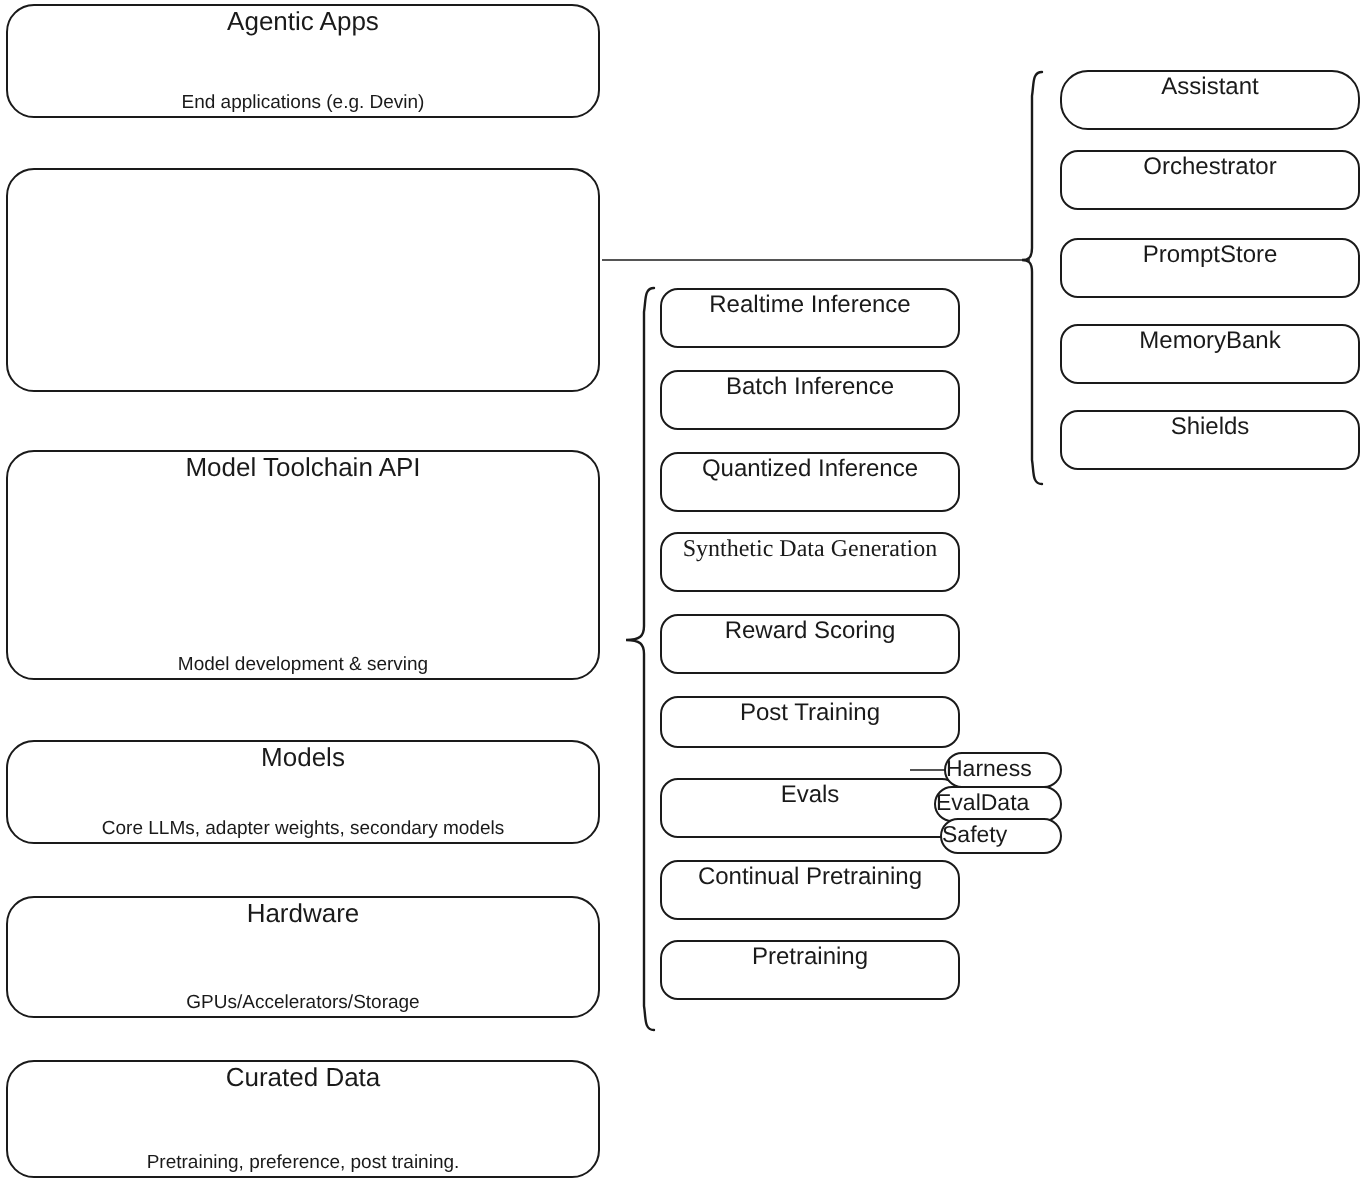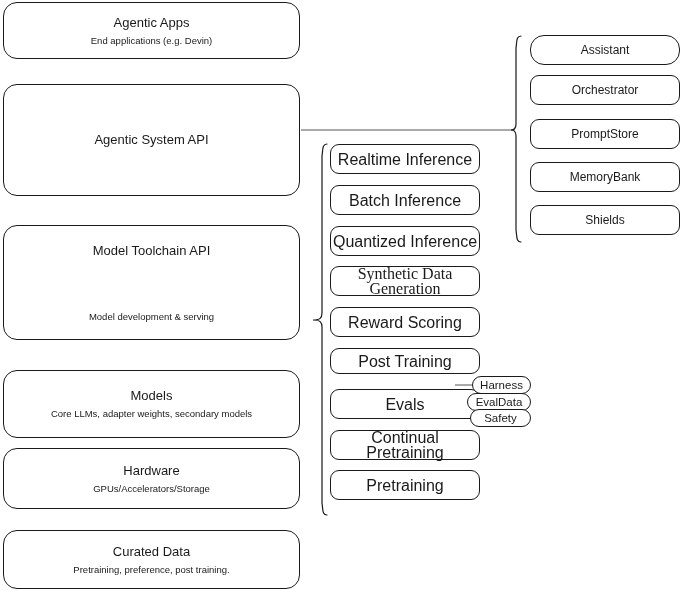--- a/index.html
+++ b/index.html
@@ -38,21 +38,21 @@
     color: #1a1a1a;
   }
   .layer-sub {
     font-size: 9.5px;
     line-height: 13px;
     color: #1a1a1a;
     margin-top: 3px;
   }
   .cap-box {
     border-radius: 9px;
-    font-size: 16px;
+    font-size: 12px;
     line-height: 15px;
     color: #1a1a1a;
   }
   .comp-box {
     border-radius: 9px;
     font-size: 12px;
     line-height: 15px;
     color: #1a1a1a;
   }
   .pill {
@@ -71,21 +71,21 @@
   }
   .connector-svg {
     position: absolute;
     left: 0;
     top: 0;
     width: 682px;
     height: 591px;
     pointer-events: none;
     z-index: 1;
   }
-  .node, .pill { z-index: 2; }
+  .node, .pill { z-index: 2; justify-content: space-between; }
 </style>
 </head>
 <body>
 
 <div id="canvas">
 
   <svg class="connector-svg" viewBox="0 0 682 591" xmlns="http://www.w3.org/2000/svg">
 
     <path d="M 301 130 L 515 130" stroke="#555555" stroke-width="1" fill="none"></path>
 
@@ -98,29 +98,28 @@
     <path d="M 455 385 L 490 385" stroke="#555555" stroke-width="1" fill="none"></path>
     <path d="M 455 418 L 490 418" stroke="#555555" stroke-width="1" fill="none"></path>
   </svg>
 
   <div class="node layer-box" style="left:3px; top:2px; width:297px; height:57px;">
     <div class="layer-title">Agentic Apps</div>
     <div class="layer-sub">End applications (e.g. Devin)</div>
   </div>
 
   <div class="node layer-box" style="left:3px; top:84px; width:297px; height:112px;">
-    <div class="layer-title">Agentic System API</div>
   </div>
 
   <div class="node layer-box" style="left:3px; top:225px; width:297px; height:115px;gap:48px;">
     <div class="layer-title">Model Toolchain API</div>
     <div class="layer-sub">Model development &amp; serving</div>
   </div>
 
-  <div class="node layer-box" style="left:3px; top:370px; width:297px; height:68px;">
+  <div class="node layer-box" style="left:3px; top:370px; width:297px; height:52px;">
     <div class="layer-title">Models</div>
     <div class="layer-sub">Core LLMs, adapter weights, secondary models</div>
   </div>
 
   <div class="node layer-box" style="left:3px; top:530px; width:297px; height:59px;">
     <div class="layer-title">Curated Data</div>
     <div class="layer-sub">Pretraining, preference, post training.</div>
   </div>
 
   <div class="node layer-box" style="left:3px; top:448px; width:297px; height:61px;">

